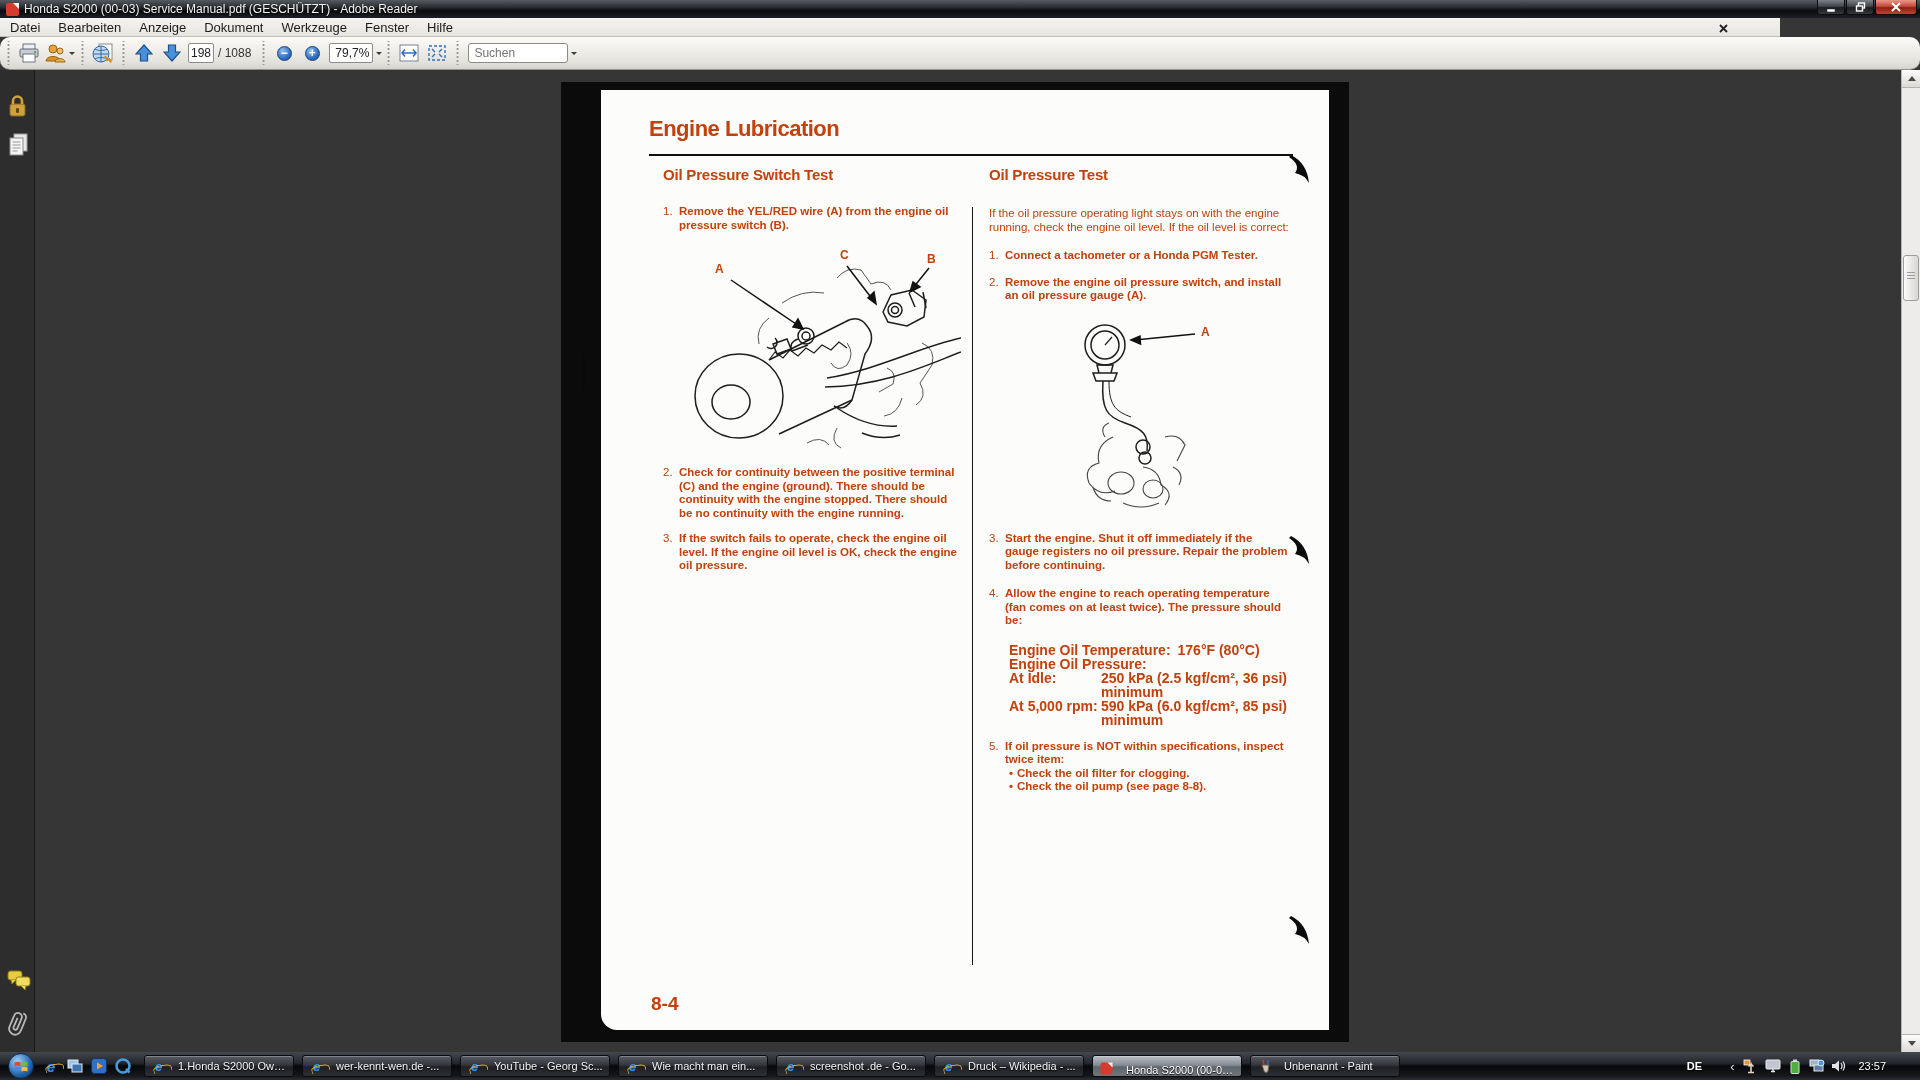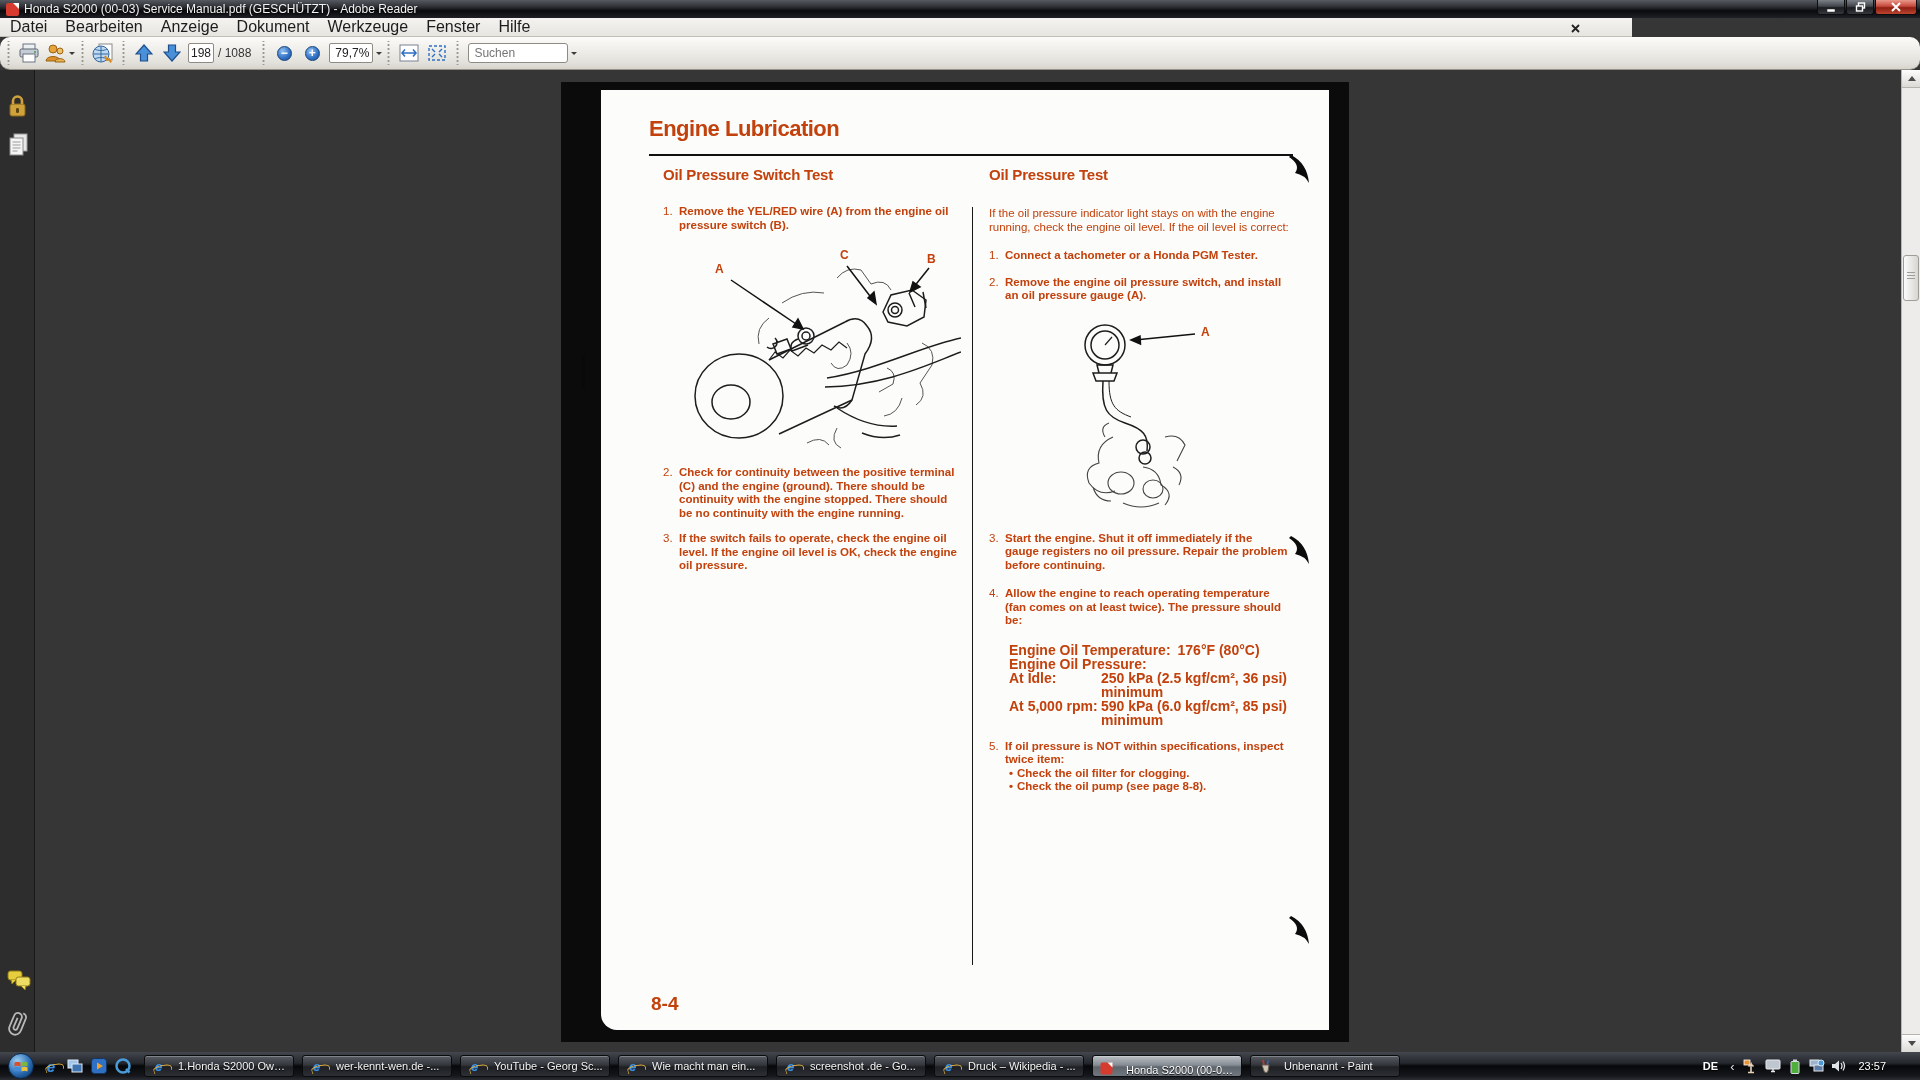--- a/index.html
+++ b/index.html
@@ -17,23 +17,23 @@
     border:3px solid #fff; border-left-color:transparent; border-bottom-color:transparent; }
   .title-text { font-size:12px; text-shadow:0 1px 2px #000; white-space:nowrap; }
   .win-btns { position:absolute; right:3px; top:0; display:flex; }
   .wb { width:28px; height:15px; margin-left:1px; border:1px solid #0c0d0f; border-top:none;
     border-radius:0 0 3px 3px; background:linear-gradient(#7b8087,#41454b 45%,#1a1c1f 55%,#34373d);
     display:flex; align-items:center; justify-content:center; }
   .wb svg { display:block; }
   .wb.close { width:42px; background:linear-gradient(#e8988b,#c6483a 45%,#8e2012 55%,#bb4430); }
 
   
-  .menubar { position:absolute; left:0; top:18px; width:1632px; height:19px;
+  .menubar { position:absolute; left:0; top:18px; width:1780px; height:19px;
     background:linear-gradient(#f4f3f1,#e7e5e0); border-bottom:1px solid #c2bfb8;
-    display:flex; align-items:center; font-size:16px; color:#1c1c1c; }
+    display:flex; align-items:center; font-size:13px; color:#1c1c1c; }
   .menu-item { padding:2px 8px; margin-left:2px; cursor:default; }
   .menubar-close { position:absolute; right:50px; top:3px; width:14px; height:14px;
     display:flex; align-items:center; justify-content:center; }
 
   
   .toolbar { position:absolute; left:0; top:37px; width:1920px; height:33px;
     background:linear-gradient(#fcfbf9,#e3e1db 80%,#d6d4cd); border-bottom:1px solid #96938b;
     display:flex; align-items:center;border-radius:10px; }
   .tb-sep { width:5px; height:24px; margin:0 4px;
     background-image:radial-gradient(circle, #9a978f 1px, transparent 1.2px);
@@ -126,21 +126,21 @@
     background:linear-gradient(#585c63,#33363b 45%,#1e2024 55%,#2c2f34);
     box-shadow:inset 0 1px 0 rgba(255,255,255,.25);
     display:flex; align-items:center; padding:0 6px; flex:none; }
   .task-btn.active { background:linear-gradient(#b9bec4,#878d94 45%,#5f656c 55%,#70767d);align-items:flex-end; }
   .task-btn .t-label { font-size:11px; color:#f4f4f4; white-space:nowrap; overflow:hidden;
     text-overflow:ellipsis; margin-left:12px; text-shadow:0 1px 1px #000; }
   .task-btn.active .t-label { color:#fff; }
   .t-icon { width:15px; height:15px; flex:none; display:flex; align-items:center; justify-content:center; }
   .tray { position:absolute; right:0; top:0; height:28px; display:flex; align-items:center;
     padding-right:34px; }
-  .tray-lang { font-size:11px; font-weight:bold; color:#fff; margin-right:12px; text-shadow:0 1px 1px #000; }
+  .tray-lang { font-size:11px; font-weight:bold; color:#fff; margin-right:28px; text-shadow:0 1px 1px #000; }
   .tray-chevron { color:#ddd; font-size:13px; margin-right:8px; }
   .tray-icon { width:17px; height:17px; margin-right:5px; display:flex; align-items:center; justify-content:center; }
   .tray-clock { font-size:11px; color:#fff; margin-left:6px; text-shadow:0 1px 1px #000; }
 
   
   .ie-e { font-size:15px; font-weight:bold; color:#3f8edd; font-style:italic; text-shadow:0 0 1px #1b5ca8; position:relative; }
   .ie-e::after { content:""; position:absolute; left:-2px; top:6px; width:17px; height:6px;
     border:1.5px solid #e8b23c; border-bottom:none; border-radius:50% 50% 0 0; transform:rotate(-12deg); }
 </style>
 </head>
@@ -356,21 +356,21 @@
           <span class="txt">Check for continuity between the positive terminal (C) and the engine (ground). There should be continuity with the engine stopped. There should be no continuity with the engine running.</span>
         </div>
         <div class="step body-txt">
           <span class="num">3.</span>
           <span class="txt">If the switch fails to operate, check the engine oil level. If the engine oil level is OK, check the engine oil pressure.</span>
         </div>
       </div>
 
       <div class="pdf-col col-right">
         <div class="col-title">Oil Pressure Test</div>
-        <div class="body-txt intro">If the oil pressure indicator light stays on with the engine running, check the engine oil level. If the oil level is correct:</div>
+        <div class="body-txt intro">If the oil pressure operating light stays on with the engine running, check the engine oil level. If the oil level is correct:</div>
 
         <div class="step body-txt mb13">
           <span class="num">1.</span>
           <span class="txt">Connect a tachometer or a Honda PGM Tester.</span>
         </div>
         <div class="step body-txt">
           <span class="num">2.</span>
           <span class="txt">Remove the engine oil pressure switch, and install an oil pressure gauge (A).</span>
         </div>
 

